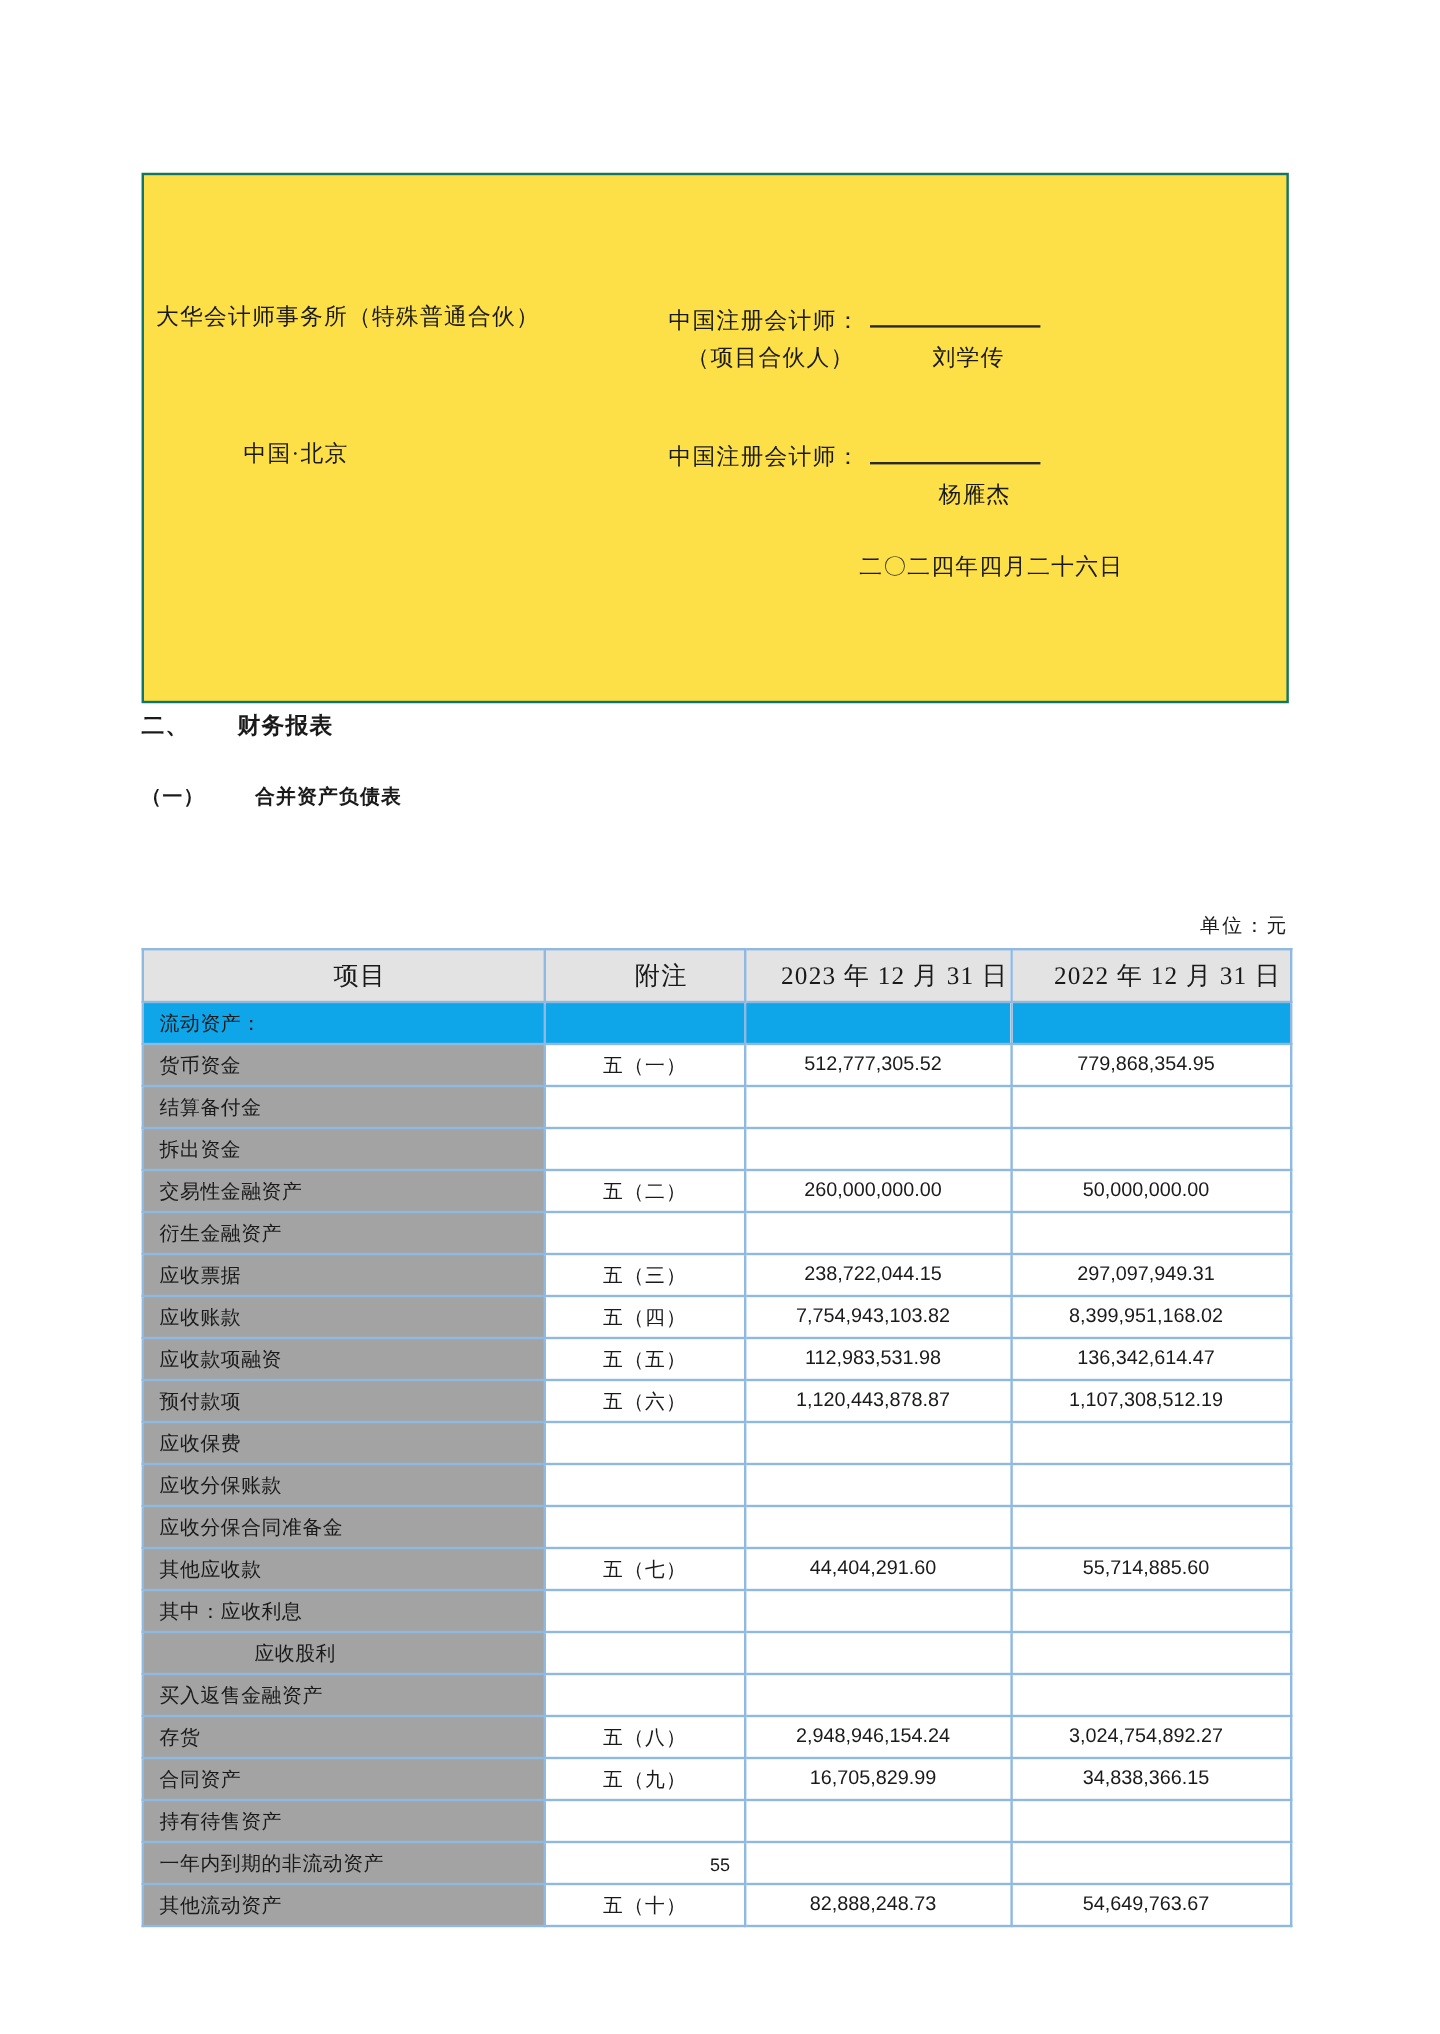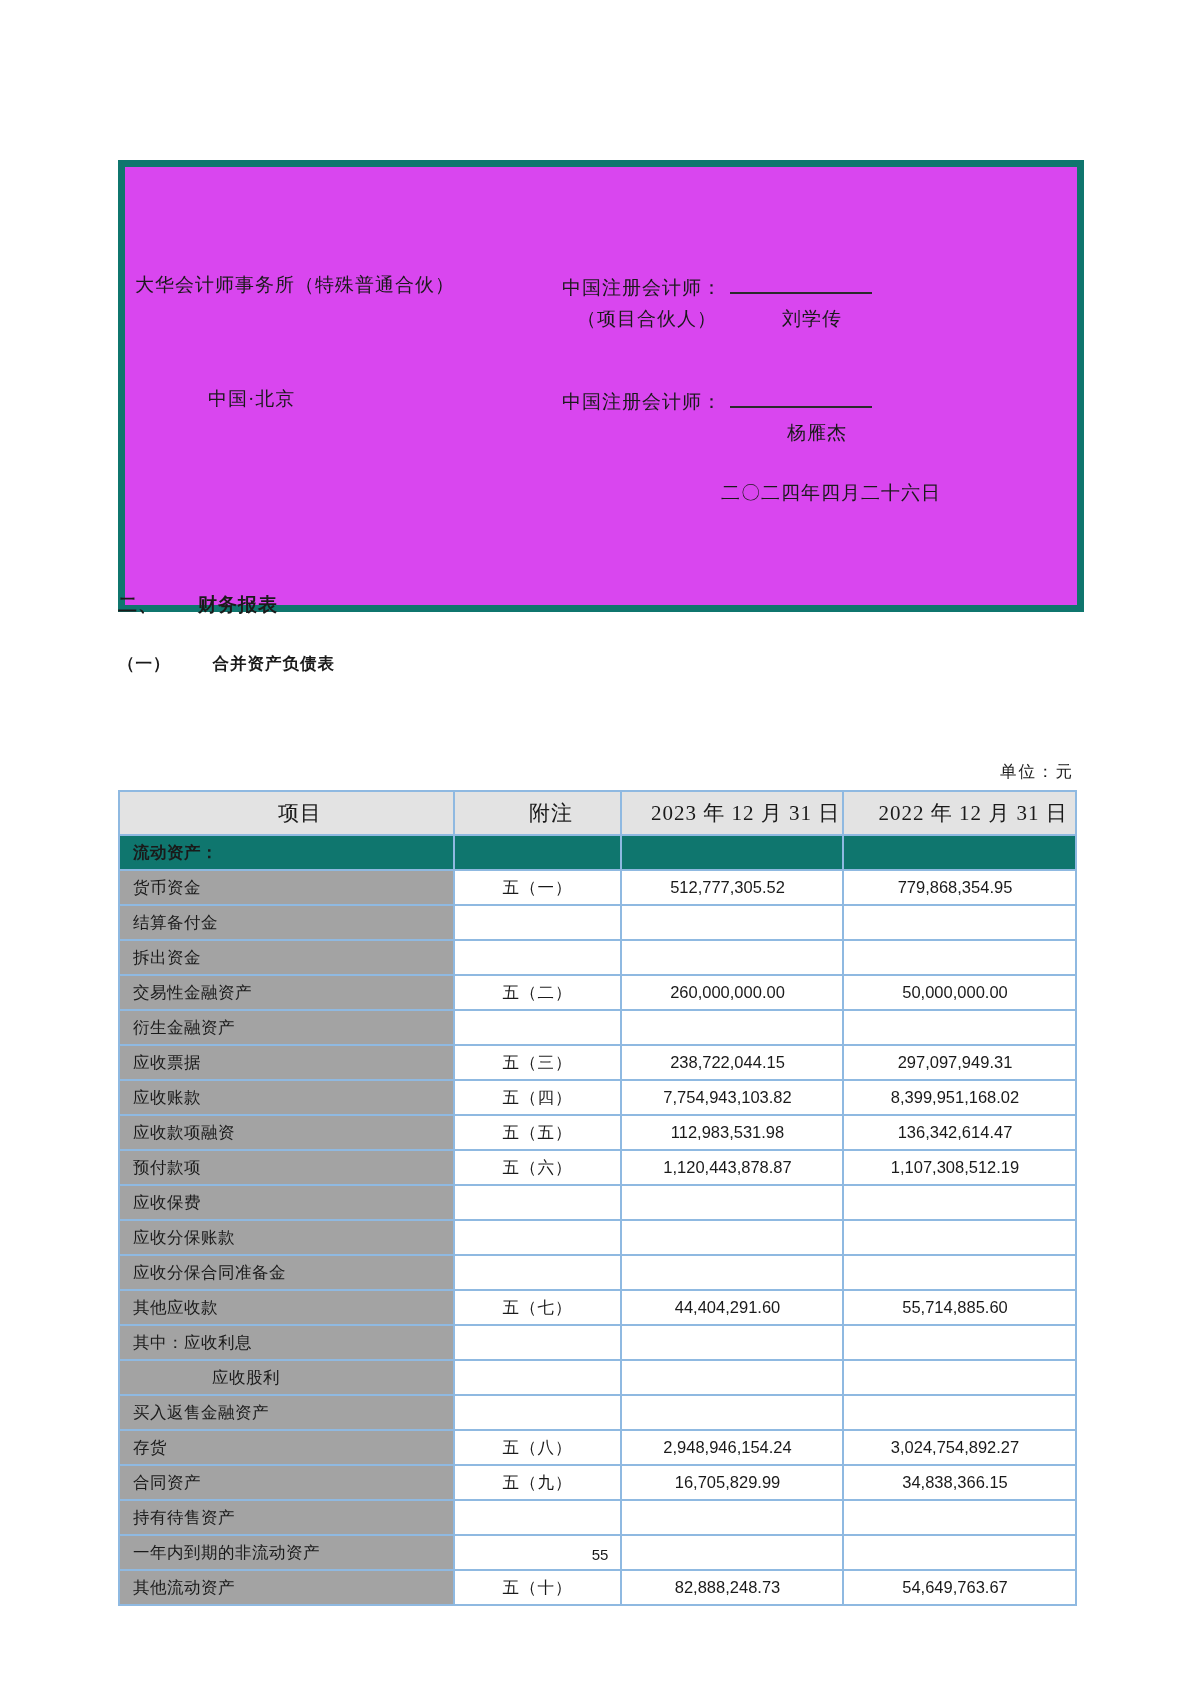--- a/index.html
+++ b/index.html
@@ -4,22 +4,22 @@
 <style>
   html,body{margin:0;padding:0;}
   body{
     width:1200px;height:1695px;position:relative;background:#ffffff;
     font-family:"Liberation Serif","DejaVu Serif",serif;color:#1a1a1a;
     overflow:hidden;
   }
 
   
   .sig-box{
-    position:absolute;left:118px;top:160px;width:952px;height:438px;
-    border:7px solid #0f766e;background:#d946ef;
+    position:absolute;left:118px;top:144px;width:952px;height:438px;
+    border:2px solid #0f766e;background:#fde047;
   }
   .sig-box .txt{position:absolute;font-size:19px;letter-spacing:1px;white-space:nowrap;}
   .sig-line{
     display:inline-block;width:142px;border-bottom:2px solid #2a2a2a;
     height:20px;margin-left:8px;vertical-align:baseline;
   }
 
   
   .h1{position:absolute;left:118px;top:592px;font-size:19px;font-weight:bold;letter-spacing:1px;}
   .h1 .h-title{margin-left:40px;}
@@ -44,21 +44,21 @@
     text-align:center;letter-spacing:1px;padding-left:28px;
   }
   table.bs td{height:31px;font-size:16.5px;}
   td.c-label{background:#a3a3a3;text-align:left;padding-left:13px;letter-spacing:0.5px;}
   td.c-label.indent{padding-left:92px;}
   td.c-note{text-align:center;letter-spacing:1px;}
   td.c-num{
     text-align:center;padding-right:10px;
     font-family:"Liberation Sans","DejaVu Sans",sans-serif;font-size:15.5px;
   }
-  tr.section-row td{background:#0f766e;font-weight:bold;margin-top:16px;}
+  tr.section-row td{background:#0ea5e9;font-weight:normal;margin-top:16px;}
 
   .page-num{
     position:absolute;top:1546px;left:0;width:1200px;text-align:center;
     font-family:"Liberation Sans","DejaVu Sans",sans-serif;font-size:15px;
   }
 </style>
 </head>
 <body>
 
 <div class="sig-box">

